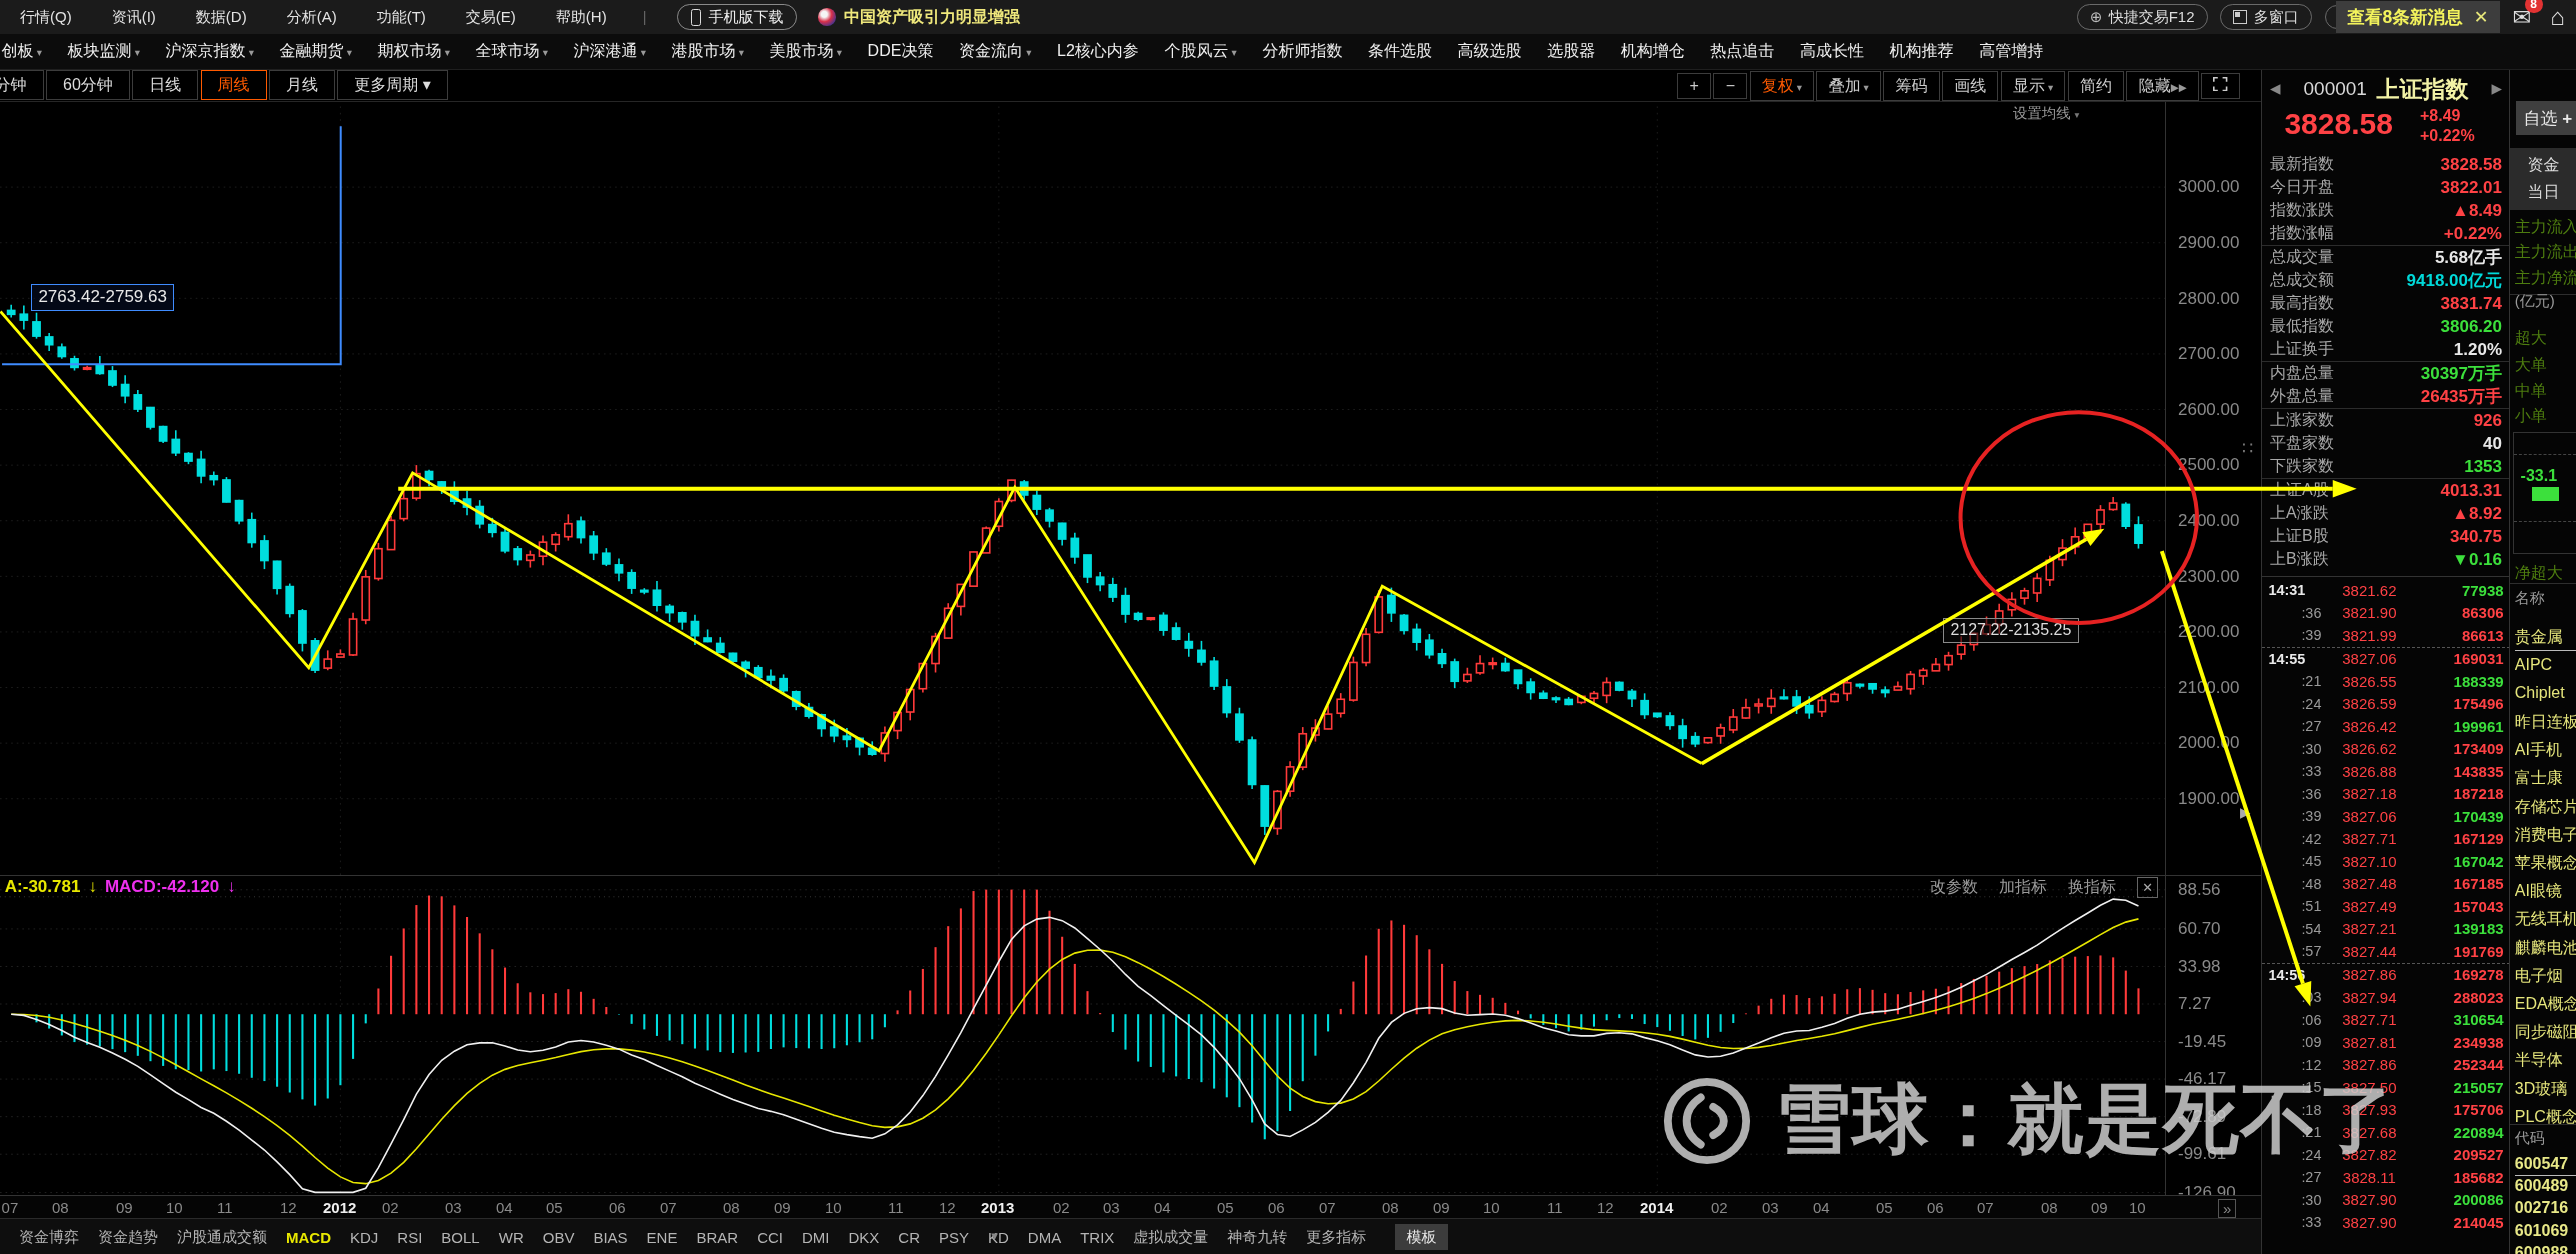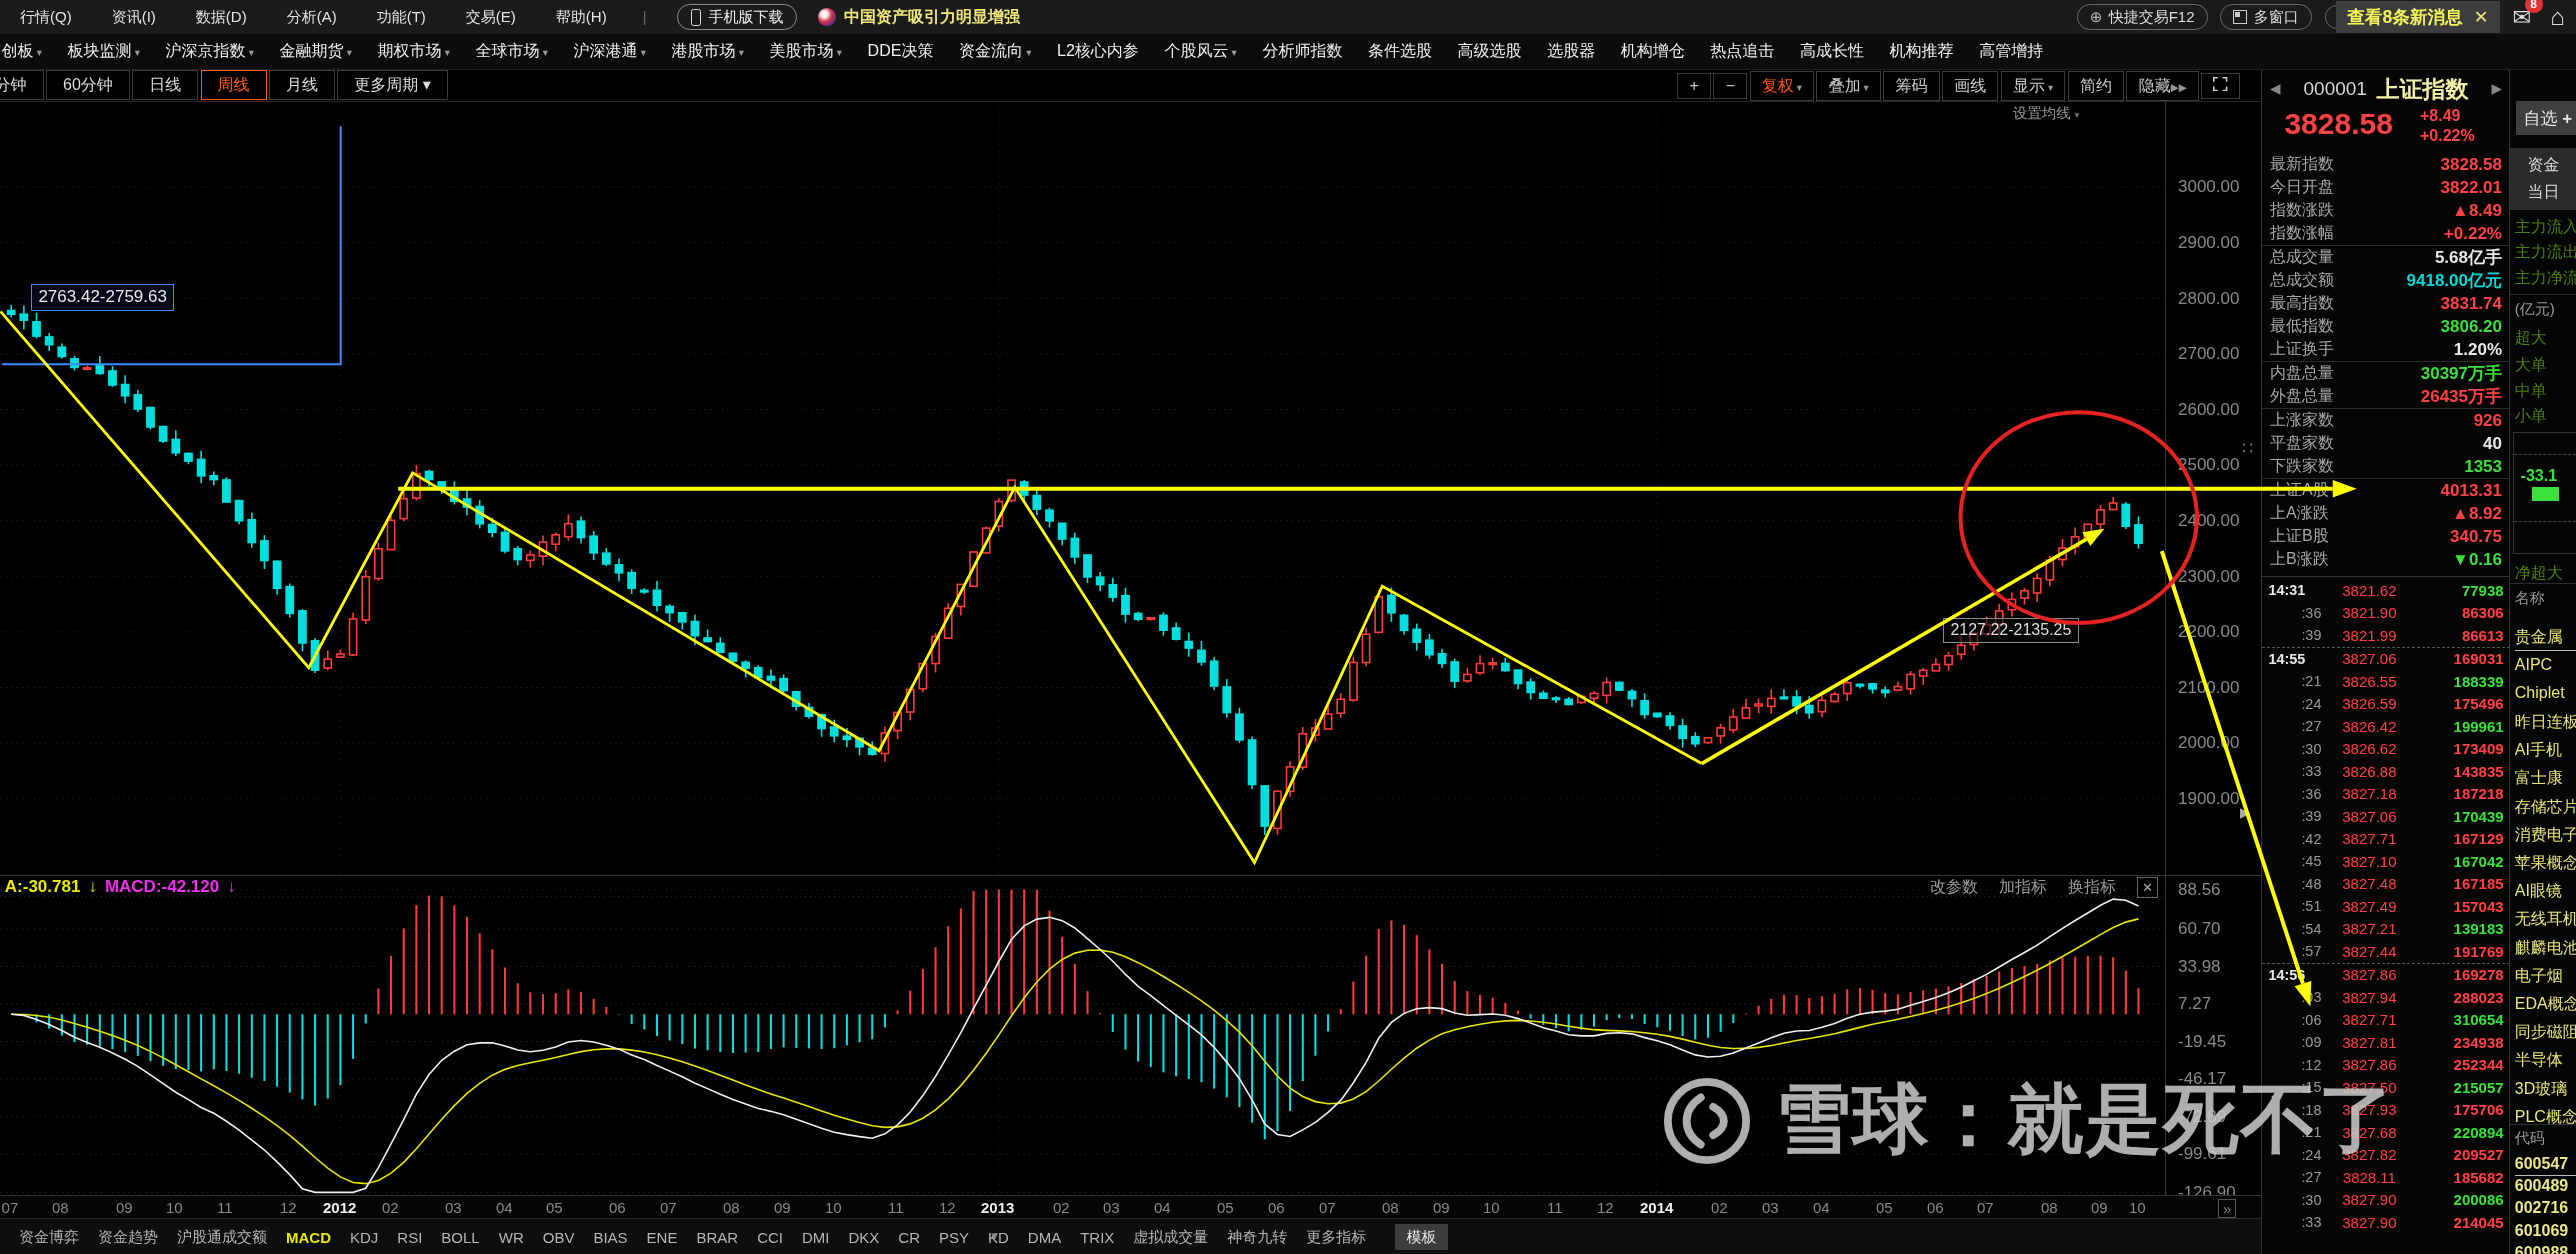--- a/index.html
+++ b/index.html
@@ -1133,21 +1133,21 @@
       <span style="font-weight:bold;">+</span>
     </div>
   <div class="fund-hdr">
         <div>资金</div>
         <div>当日</div>
       </div>
       <div class="rr rr-label" style="top: 149px;">主力流入</div>
       <div class="rr rr-label" style="top: 174px;">主力流出</div>
       <div class="rr rr-label" style="top: 200px;">主力净流</div>
       <div class="rr-hr" style="top: 226px;"></div>
-      <div class="rr rr-dim" style="top: 232px;">(亿元)</div>
+      <div class="rr rr-dim" style="top: 224px;">(亿元)</div>
       <div class="rr rr-label" style="top: 260px;">超大</div>
       <div class="rr rr-label" style="top: 287px;">大单</div>
       <div class="rr rr-label" style="top: 313px;">中单</div>
       <div class="rr rr-label" style="top: 338px;">小单</div>
       <div class="mini-box">
         <div class="mini-dash" style="top: 21px;"></div>
         <div class="mini-dash" style="top: 88px;"></div>
         <div class="mini-val">-33.1</div>
         <div class="mini-bar"></div>
       </div>

